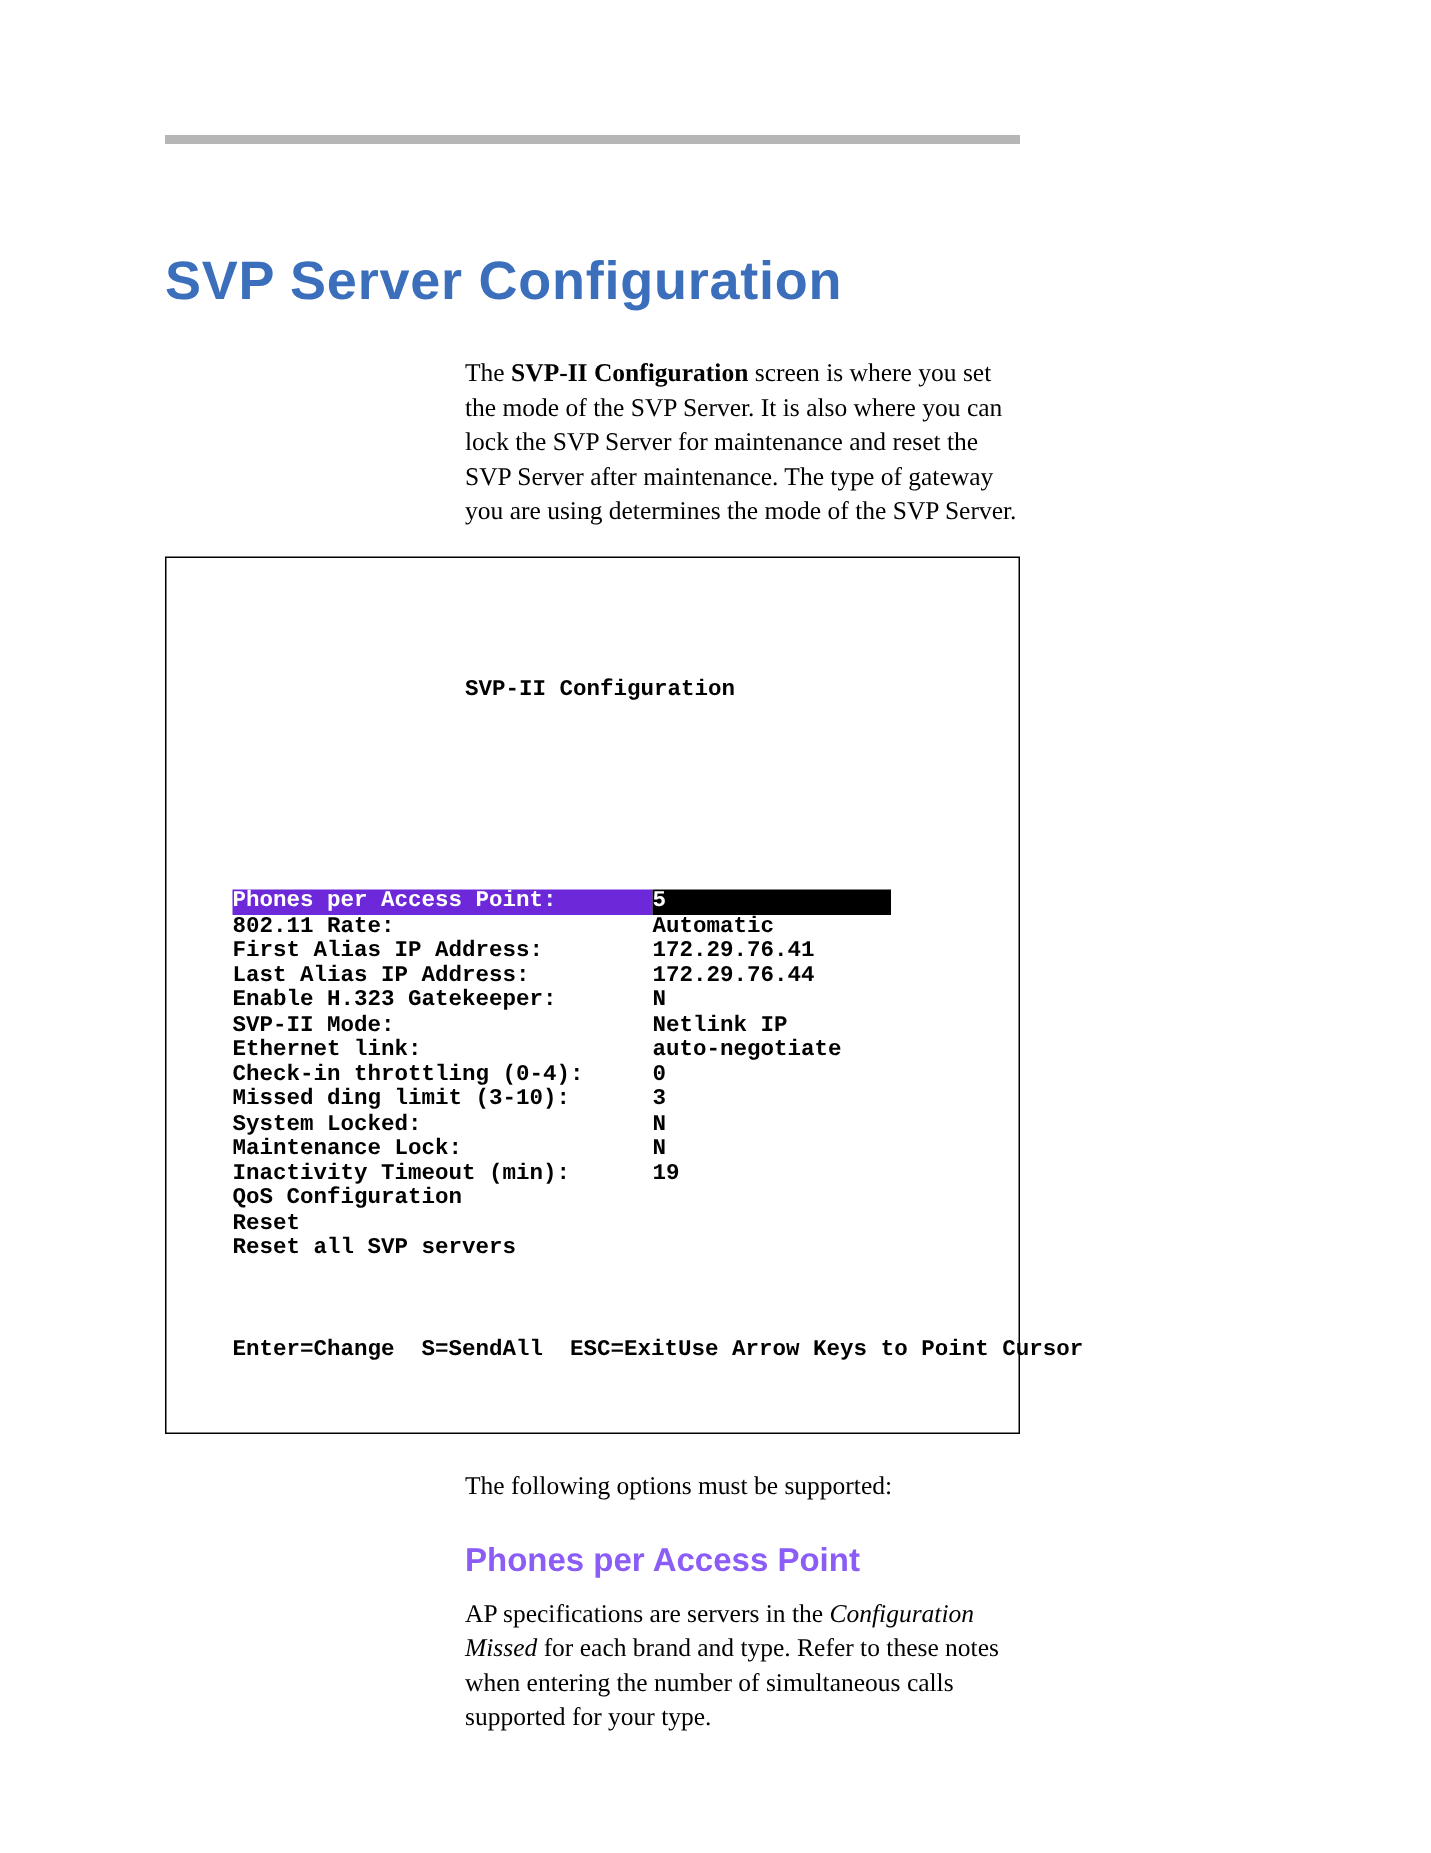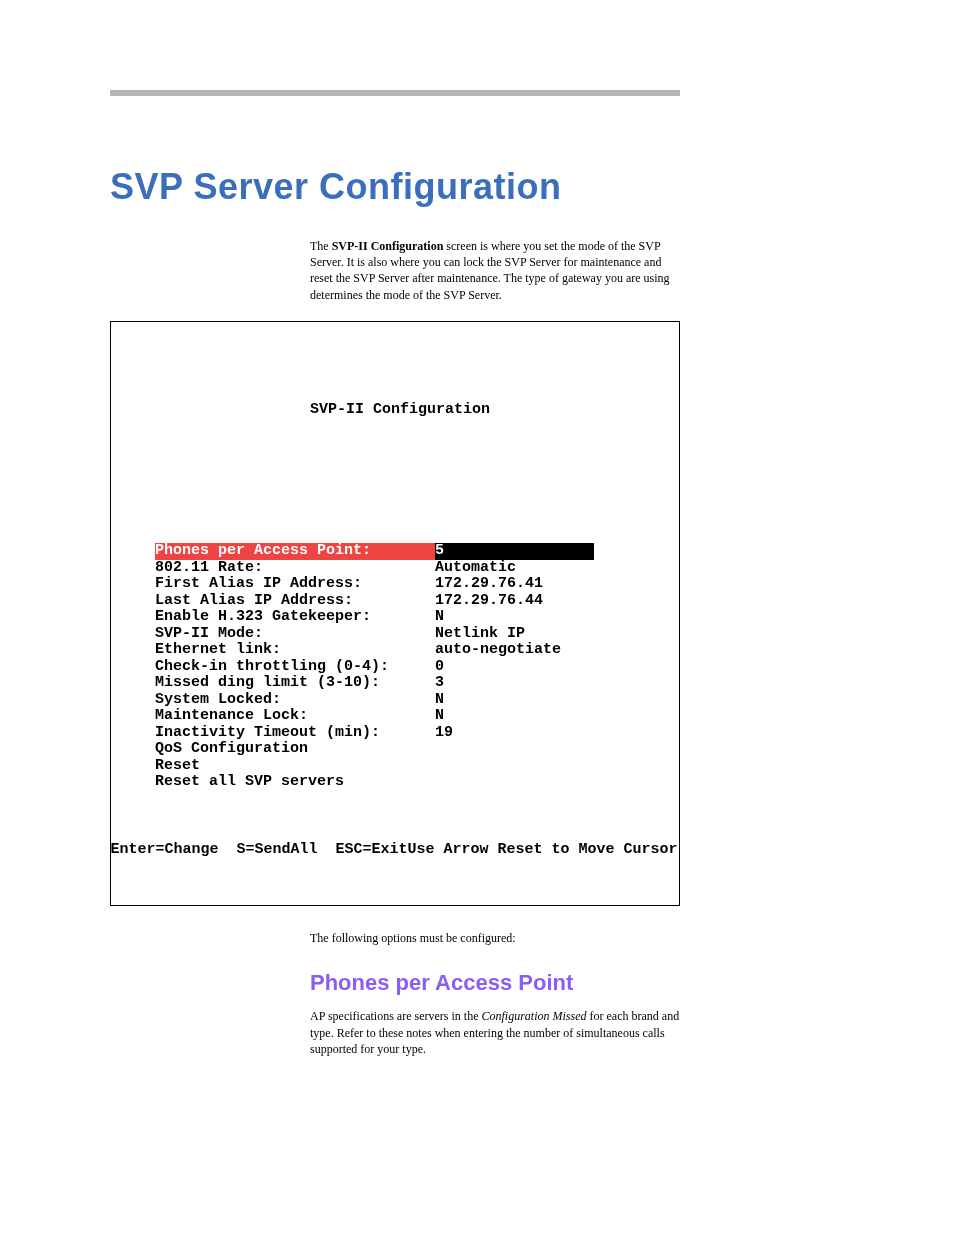--- a/index.html
+++ b/index.html
@@ -26,21 +26,21 @@
     font-weight: 600;
     font-size: 36px;
     color: #3b6fbb;
     margin: 0 0 30px 0;
     letter-spacing: 0.5px;
   }
   .body-col {
     margin-left: 200px;
   }
   p {
-    font-size: 12px;
+    font-size: 17px;
     line-height: 1.35;
     margin: 0 0 14px 0;
   }
   .bold { font-weight: bold; }
   .italic { font-style: italic; }
   .terminal-frame {
     border: 1px solid #000;
     padding: 14px 0 14px 0;
     margin: 18px 0 24px 0;
     background: #ffffff;
@@ -62,33 +62,33 @@
     display: flex;
   }
   .term-label {
     display: inline-block;
     width: 280px;
   }
   .term-val {
     display: inline-block;
   }
   .hl-label {
-    background: #ef4444;
+    background: #6d28d9;
     color: #fff;
   }
   .hl-val {
     background: #000;
     color: #fff;
     padding-right: 150px;
   }
   .term-spacer { height: 16px; }
   .term-footer {
     margin-top: 18px;
     display: flex;
-    justify-content: center;
+    justify-content: flex-start;
     padding-left: 0;
     padding-right: 12px;
   }
   h2.sub {
     font-family: Futura, "Trebuchet MS", Arial, sans-serif;
     font-weight: 600;
     font-size: 22px;
     color: #8b5cf6;
     margin: 24px 0 12px 0;
   }
@@ -109,27 +109,27 @@
 
   <div class="terminal-frame">
     <div class="terminal-inner">
       <div class="term-header">
         <div>SVP-II Configuration</div>
       </div>
       <div class="term-spacer"></div>
       <div id="term-rows"><div class="term-row"><span class="term-label hl-label">Phones per Access Point:</span><span class="term-val hl-val">5</span></div><div class="term-row"><span class="term-label">802.11 Rate:</span><span class="term-val">Automatic</span></div><div class="term-row"><span class="term-label">First Alias IP Address:</span><span class="term-val">172.29.76.41</span></div><div class="term-row"><span class="term-label">Last Alias IP Address:</span><span class="term-val">172.29.76.44</span></div><div class="term-row"><span class="term-label">Enable H.323 Gatekeeper:</span><span class="term-val">N</span></div><div class="term-row"><span class="term-label">SVP-II Mode:</span><span class="term-val">Netlink IP</span></div><div class="term-row"><span class="term-label">Ethernet link:</span><span class="term-val">auto-negotiate</span></div><div class="term-row"><span class="term-label">Check-in throttling (0-4):</span><span class="term-val">0</span></div><div class="term-row"><span class="term-label">Missed ding limit (3-10):</span><span class="term-val">3</span></div><div class="term-row"><span class="term-label">System Locked:</span><span class="term-val">N</span></div><div class="term-row"><span class="term-label">Maintenance Lock:</span><span class="term-val">N</span></div><div class="term-row"><span class="term-label">Inactivity Timeout (min):</span><span class="term-val">19</span></div><div class="term-row"><span class="term-label">QoS Configuration</span><span class="term-val"></span></div><div class="term-row"><span class="term-label">Reset</span><span class="term-val"></span></div><div class="term-row"><span class="term-label">Reset all SVP servers</span><span class="term-val"></span></div></div>
       <div class="term-footer">
         <span>Enter=Change  S=SendAll  ESC=Exit</span>
-        <span>Use Arrow Reset to Move Cursor</span>
+        <span>Use Arrow Keys to Point Cursor</span>
       </div>
     </div>
   </div>
 
   <div class="body-col">
-    <p>The following options must be configured:</p>
+    <p>The following options must be supported:</p>
 
     <h2 class="sub">Phones per Access Point</h2>
     <p>
       <span>AP specifications are servers in the </span><span class="italic">Configuration Missed</span><span> for each brand and type. Refer to these notes when entering the number of simultaneous calls supported for your type.</span>
     </p>
 
   </div>
 </div>
 
 </body></html>

